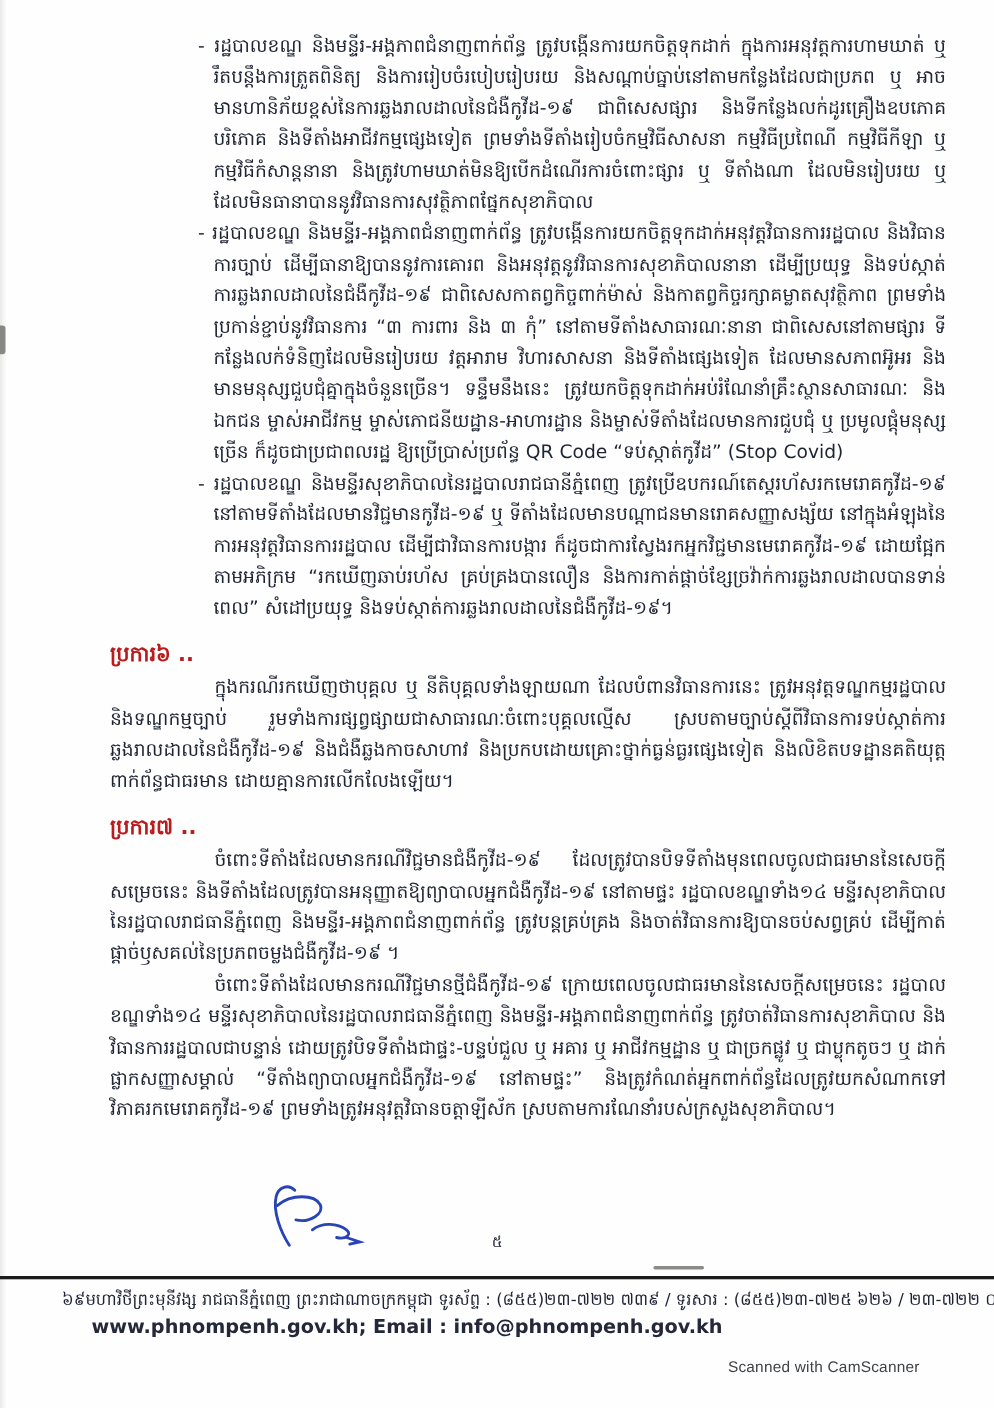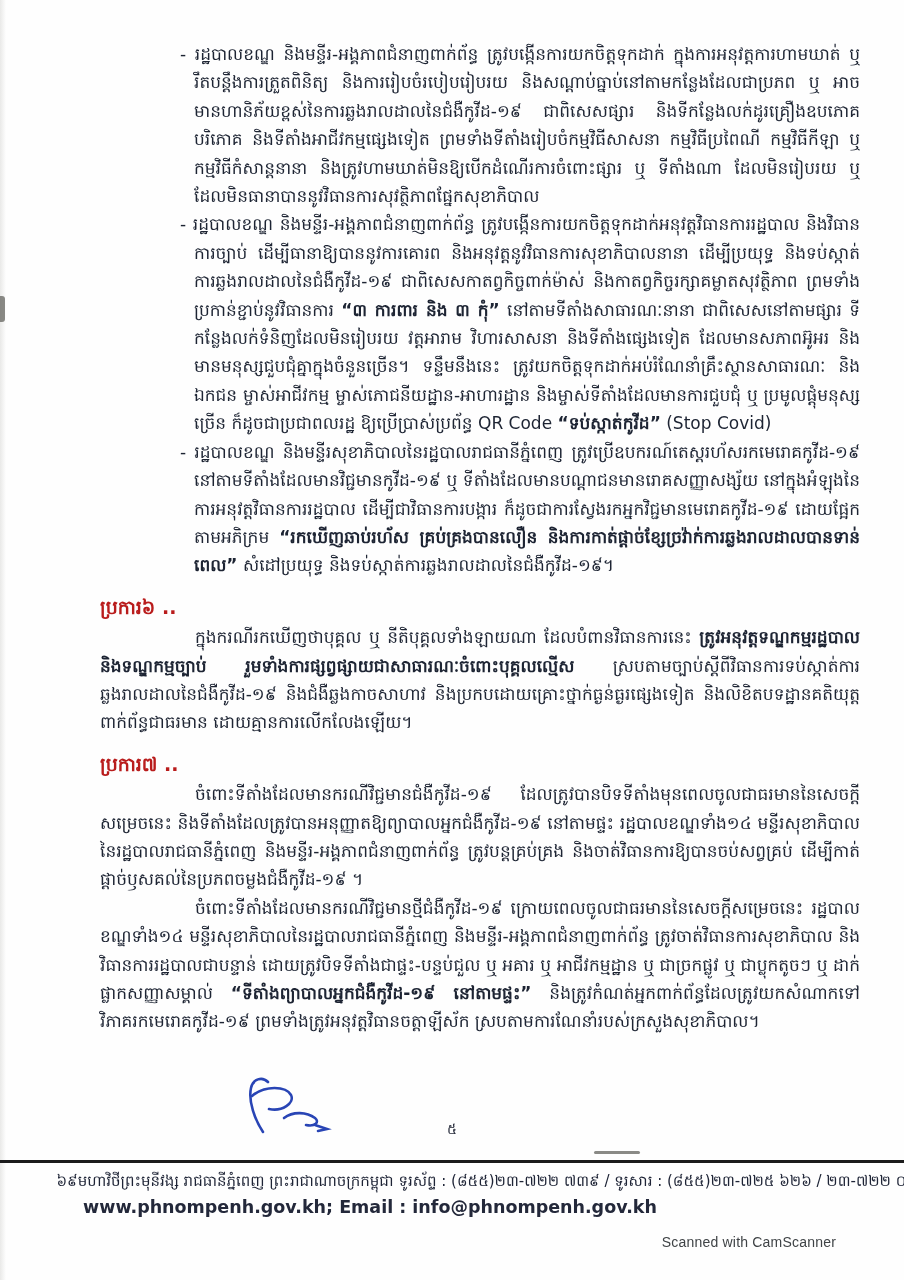--- a/index.html
+++ b/index.html
@@ -8,31 +8,31 @@
     background:#ffffff;
     font-family:"DejaVu Sans","Liberation Sans",sans-serif;
   }
   .page{position:absolute;inset:0;background:#fefefe;}
   .scan-edge{position:absolute;left:0;top:0;bottom:0;width:6px;
     background:linear-gradient(to right,#d8d8d6,rgba(255,255,255,0));
     opacity:.55;}
   .scan-blotch{position:absolute;left:0;top:296px;width:5px;height:26px;
     background:#6d6d68;border-radius:0 3px 3px 0;opacity:.8;}
   .content{
-    position:absolute;left:100px;top:40px;width:760px;
+    position:absolute;left:100px;top:28px;width:760px;
     color:#1d2433;font-size:17px;line-height:28.4px;
     text-align:justify;
   }
   .bullet{margin-left:80px;padding-left:14px;text-indent:-14px;}
   .section-heading{
     font-weight:bold;color:#b91c1c;font-size:19px;
     margin-top:13px;margin-bottom:2px;text-align:left;text-indent:0;
   }
   .para{text-indent:95px;}
-  .bold{font-weight:bold;}
+  .bold{font-weight:normal;}
   .signature{position:absolute;left:232px;top:1074px;}
   .page-number{
     position:absolute;left:0;top:1120px;width:904px;text-align:center;
     color:#242938;font-size:14px;
   }
   .artifact-line{position:absolute;left:594px;top:1151px;width:46px;height:3px;
     background:#8a8a86;border-radius:2px;}
   .footer-rule{position:absolute;left:0;top:1160px;width:904px;height:3px;
     background:#1c1c1c;}
   .footer-address{

